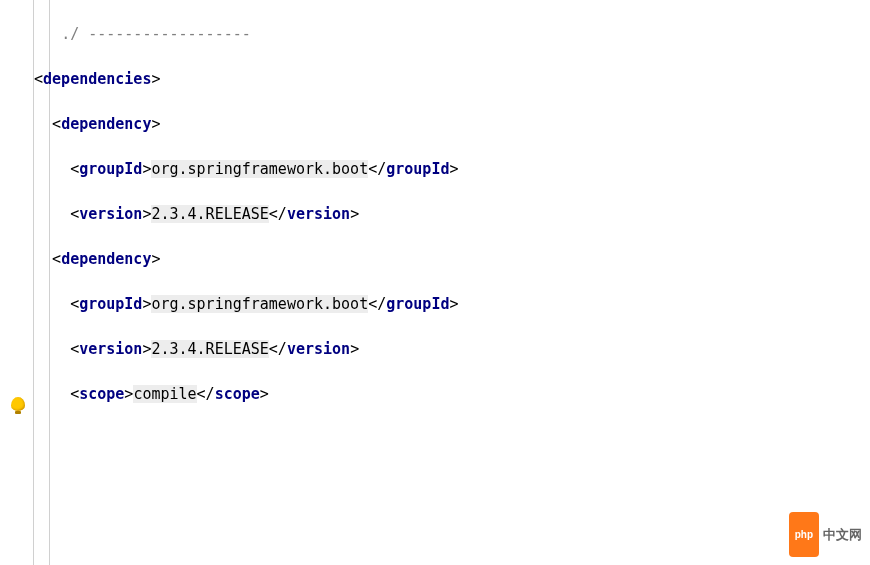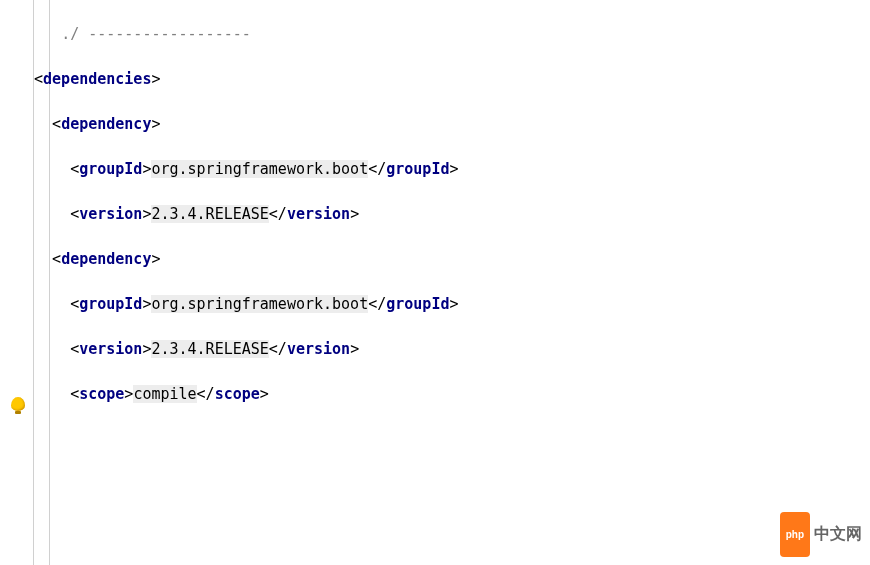--- a/index.html
+++ b/index.html
@@ -71,21 +71,21 @@
     background:#ff6a00;
     color:#fff;
     font-weight:bold;
     font-size:10px;
     padding:17px 6px;
     border-radius:4px;
     font-family: Arial, sans-serif;
   }
   .wm-text{
     font-family: "Microsoft YaHei", sans-serif;
-    font-size:16px;
+    font-size:13px;
     color:#555;
     font-weight:bold;
   }
 </style>
 </head>
 <body>
 
 <div class="vline l1"></div>
 <div class="vline l2"></div>
 

